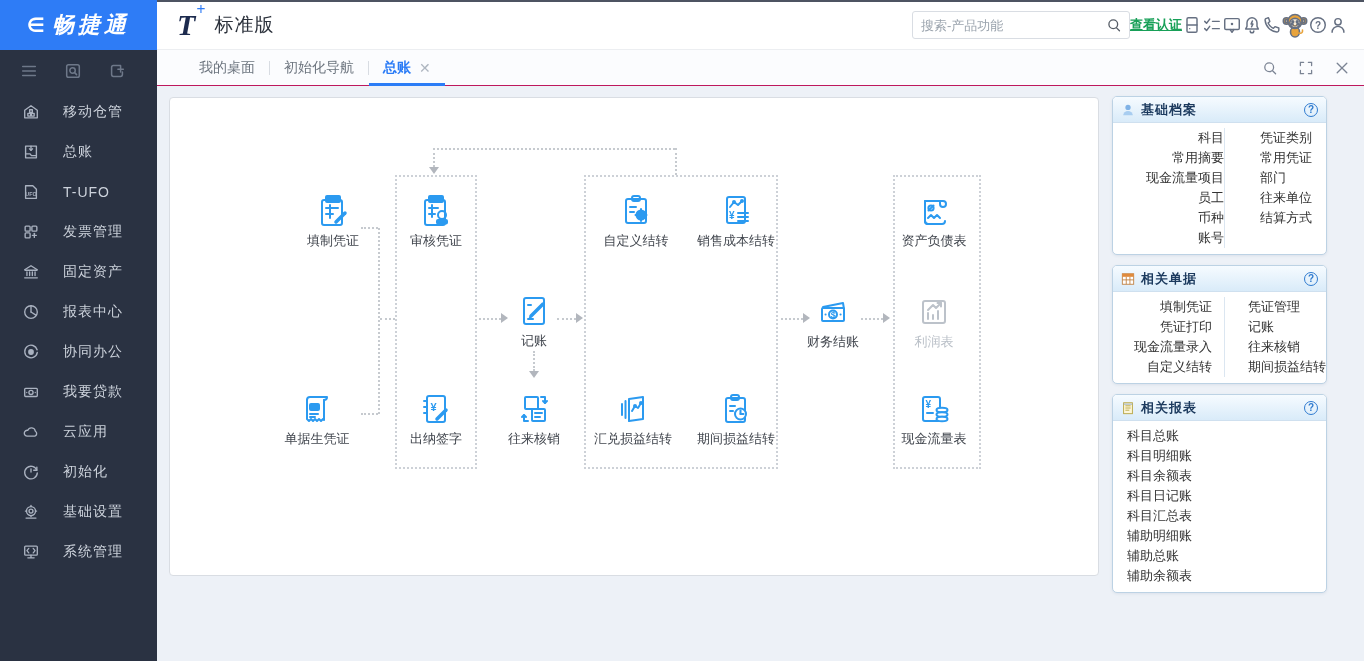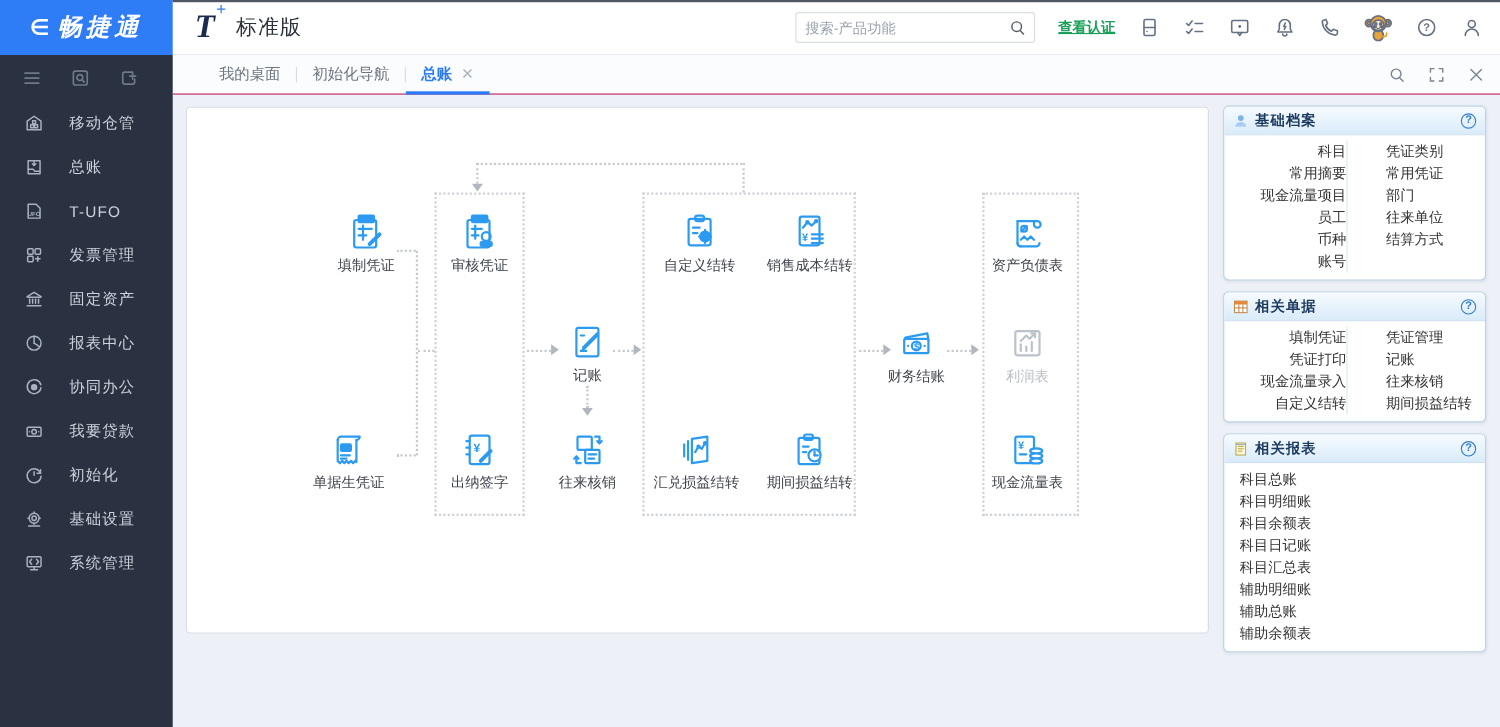--- a/index.html
+++ b/index.html
@@ -12,21 +12,21 @@
   .topbar { position:absolute; left:0; top:0; width:1364px; height:50px; background:#fff; z-index:30;
     border-bottom:1px solid #eceef1;}
   .logo { position:absolute; left:0; top:0; width:157px; height:50px; background:#2e7cf6;
     color:#fff; display:flex; align-items:center; justify-content:center; gap:7px;}
   .logo .mark { font-size:20px; font-weight:bold; font-style:italic;}
   .logo .txt { font-size:22px; font-weight:bold; font-style:italic; letter-spacing:4px;}
   .product { position:absolute; left:177px; top:0; height:50px; display:flex; align-items:center; }
   .product .t { font-size:30px; font-weight:bold; font-style:italic; color:#1d2b4e; font-family:"Liberation Serif","DejaVu Serif",serif;}
   .product .plus { font-size:16px; font-weight:bold; color:#2e7cf6; vertical-align:super; position:relative; top:-9px; left:1px;}
   .product .name { font-size:19px; color:#2b313b; margin-left:10px; letter-spacing:1px;}
-  .topbar-right { position:absolute; right:16px; top:0; height:50px; display:flex; align-items:center; gap:21px;}
+  .topbar-right { position:absolute; right:16px; top:0; height:50px; display:flex; align-items:center; }
   .searchbox { width:218px; height:28px; border:1px solid #d9dde3; border-radius:3px; display:flex; align-items:center; background:#fff;}
   .searchbox input { flex:1; border:none; outline:none; font-size:13px; color:#333; padding:0 8px;
     font-family:"Liberation Sans","DejaVu Sans",sans-serif; background:transparent;}
   .searchbox input::placeholder { color:#9aa3ad; }
   .searchbox .sicon { margin-right:7px; display:flex;}
   .certlink { font-size:13px; font-weight:bold; color:#18a058; text-decoration:underline; cursor:pointer; white-space:nowrap;}
   .tbicon { display:flex; align-items:center; cursor:pointer;}
   .tbicon svg { stroke:#667082; fill:none; stroke-width:1.6; stroke-linecap:round; stroke-linejoin:round;}
 
   
@@ -59,21 +59,21 @@
   .dot-h { position:absolute; border-top:2px dotted #c6cacf; height:0;}
   .dot-v { position:absolute; border-left:2px dotted #c6cacf; width:0;}
   .ah-r { position:absolute; width:0; height:0; border:5px solid transparent; border-right:0; border-left:7px solid #b2b6bd;}
   .ah-d { position:absolute; width:0; height:0; border:5px solid transparent; border-bottom:0; border-top:7px solid #b2b6bd;}
   .node { position:absolute; width:120px; display:flex; flex-direction:column; align-items:center; cursor:pointer;}
   .node svg { width:36px; height:36px; }
   .node .lbl { margin-top:3px; font-size:13px; color:#40454d; white-space:nowrap;}
   .node.disabled .lbl { color:#b9bfc7; cursor:default;}
 
   
-  .rpanels { position:absolute; left:955px; top:10px; width:239px;}
+  .rpanels { position:absolute; left:955px; top:10px; width:215px;}
   .card { background:#fff; border:1px solid #bcd2e4; border-radius:5px; margin-bottom:10px;
     box-shadow:0 1px 3px rgba(60,90,130,.10); overflow:hidden;}
   .card-h { height:26px; display:flex; align-items:center; padding:0 8px; gap:6px;
     background:linear-gradient(#f6fbff,#d9ebf9); border-bottom:1px solid #cfe0ef;}
   .card-h .title { font-size:13px; font-weight:bold; color:#1c3a5e; letter-spacing:1px;}
   .card-h .help { margin-left:auto; width:14px; height:14px; border-radius:50%; border:1.5px solid #2f7bd0;
     color:#2f7bd0; font-size:10px; font-weight:bold; display:flex; align-items:center; justify-content:center; cursor:pointer;}
   .card-b { position:relative; display:flex; padding:5px 0 6px 0;}
   .card-b .vdiv { position:absolute; left:111px; top:5px; bottom:6px; border-left:1px solid #dbe6f1;}
   .col { display:flex; flex-direction:column;}
@@ -262,20 +262,26 @@
       <span class="mlabel">协同办公</span>
     </div>
     <div class="menu-item">
       <svg width="18" height="18" viewBox="0 0 20 20">
           <rect x="3" y="6" width="14" height="9" rx="1"></rect>
           <circle cx="10" cy="10.5" r="2.3"></circle>
           <line x1="5.3" y1="10.5" x2="5.3" y2="10.6"></line>
           <line x1="14.7" y1="10.5" x2="14.7" y2="10.6"></line>
         </svg>
       <span class="mlabel">我要贷款</span>
+    </div>
+    <div class="menu-item">
+      <svg width="18" height="18" viewBox="0 0 20 20">
+          <path d="M6 14.5 a3.2 3.2 0 1 1 .5-6.3 A4.3 4.3 0 0 1 14.8 9.2 a2.9 2.9 0 0 1 -.5 5.3 Z"></path>
+        </svg>
+      <span class="mlabel">云应用</span>
     </div>
     <div class="menu-item">
       <svg width="18" height="18" viewBox="0 0 20 20">
           <path d="M16.5 8 A7 7 0 1 0 17 11"></path>
           <polyline points="16.5,4.5 16.5,8 13,8"></polyline>
           <line x1="10" y1="10" x2="10" y2="6.5"></line>
         </svg>
       <span class="mlabel">初始化</span>
     </div>
     <div class="menu-item">

